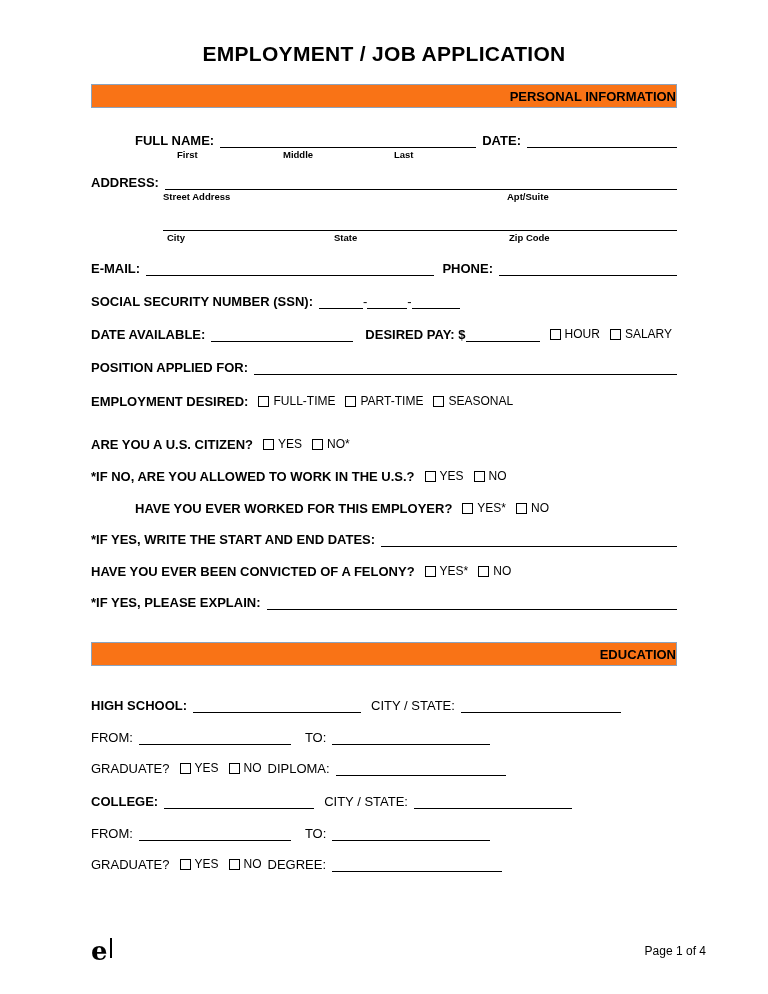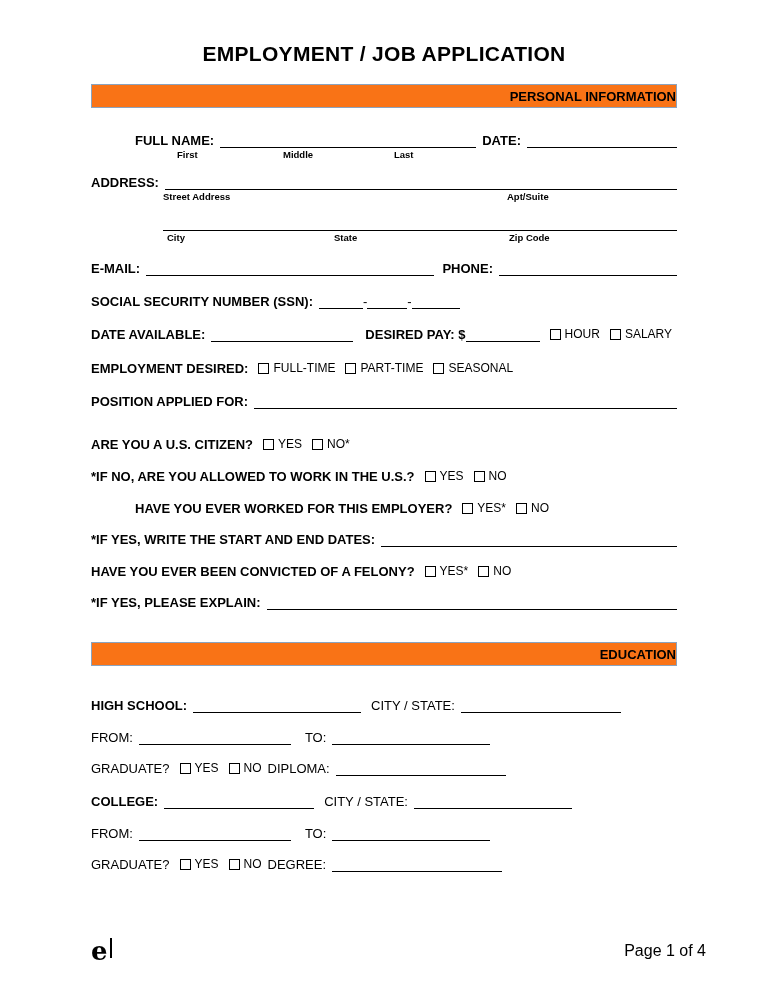--- a/index.html
+++ b/index.html
@@ -27,21 +27,21 @@
   .box{
     display:inline-block;width:9px;height:9px;border:1px solid #000;
     margin:0 4px 2px 10px;flex:none;
   }
   .opt-label{font-size:12px;font-weight:normal;white-space:nowrap;margin-bottom:1px;}
   .footer{
     position:absolute;left:0;right:0;bottom:30px;
     display:flex;justify-content:space-between;align-items:center;
     padding:0 62px 0 91px;
   }
-  .page-num{font-size:16px;font-weight:normal;}
+  .page-num{font-size:12px;font-weight:normal;}
   .logo{display:inline-block;}
   .logo-e{
     font-family:"DejaVu Serif",serif;font-size:26px;font-weight:bold;line-height:1;
   }
   .logo-bar{display:inline-block;width:2px;height:20px;background:#000;margin-left:2px;vertical-align:2px;}
 </style>
 </head>
 <body>
 
 <div class="page">
@@ -102,33 +102,33 @@
       <span class="lbl">DATE AVAILABLE:</span>
       <span class="ln" style="width:142px;margin:0 12px 0 6px;"></span>
       <span class="lbl">DESIRED PAY: $</span>
       <span class="ln" style="width:74px;"></span>
       <span class="box"></span>
       <span class="opt-label">HOUR</span>
       <span class="box"></span>
       <span class="opt-label">SALARY</span>
     </div>
 
+    <div class="r" style="margin-top:18px;">
+      <span class="lbl">POSITION APPLIED FOR:</span>
+      <span class="ln grow" style="margin-left:6px;"></span>
+    </div>
+
     <div class="r" style="margin-top:19px;">
       <span class="lbl">EMPLOYMENT DESIRED:</span>
       <span class="box"></span>
       <span class="opt-label">FULL-TIME</span>
       <span class="box"></span>
       <span class="opt-label">PART-TIME</span>
       <span class="box"></span>
       <span class="opt-label">SEASONAL</span>
-    </div>
-
-    <div class="r" style="margin-top:18px;">
-      <span class="lbl">POSITION APPLIED FOR:</span>
-      <span class="ln grow" style="margin-left:6px;"></span>
     </div>
 
 
     <div class="r" style="margin-top:28px;">
       <span class="lbl">ARE YOU A U.S. CITIZEN?</span>
       <span class="box"></span>
       <span class="opt-label">YES</span>
       <span class="box"></span>
       <span class="opt-label">NO*</span>
     </div>

